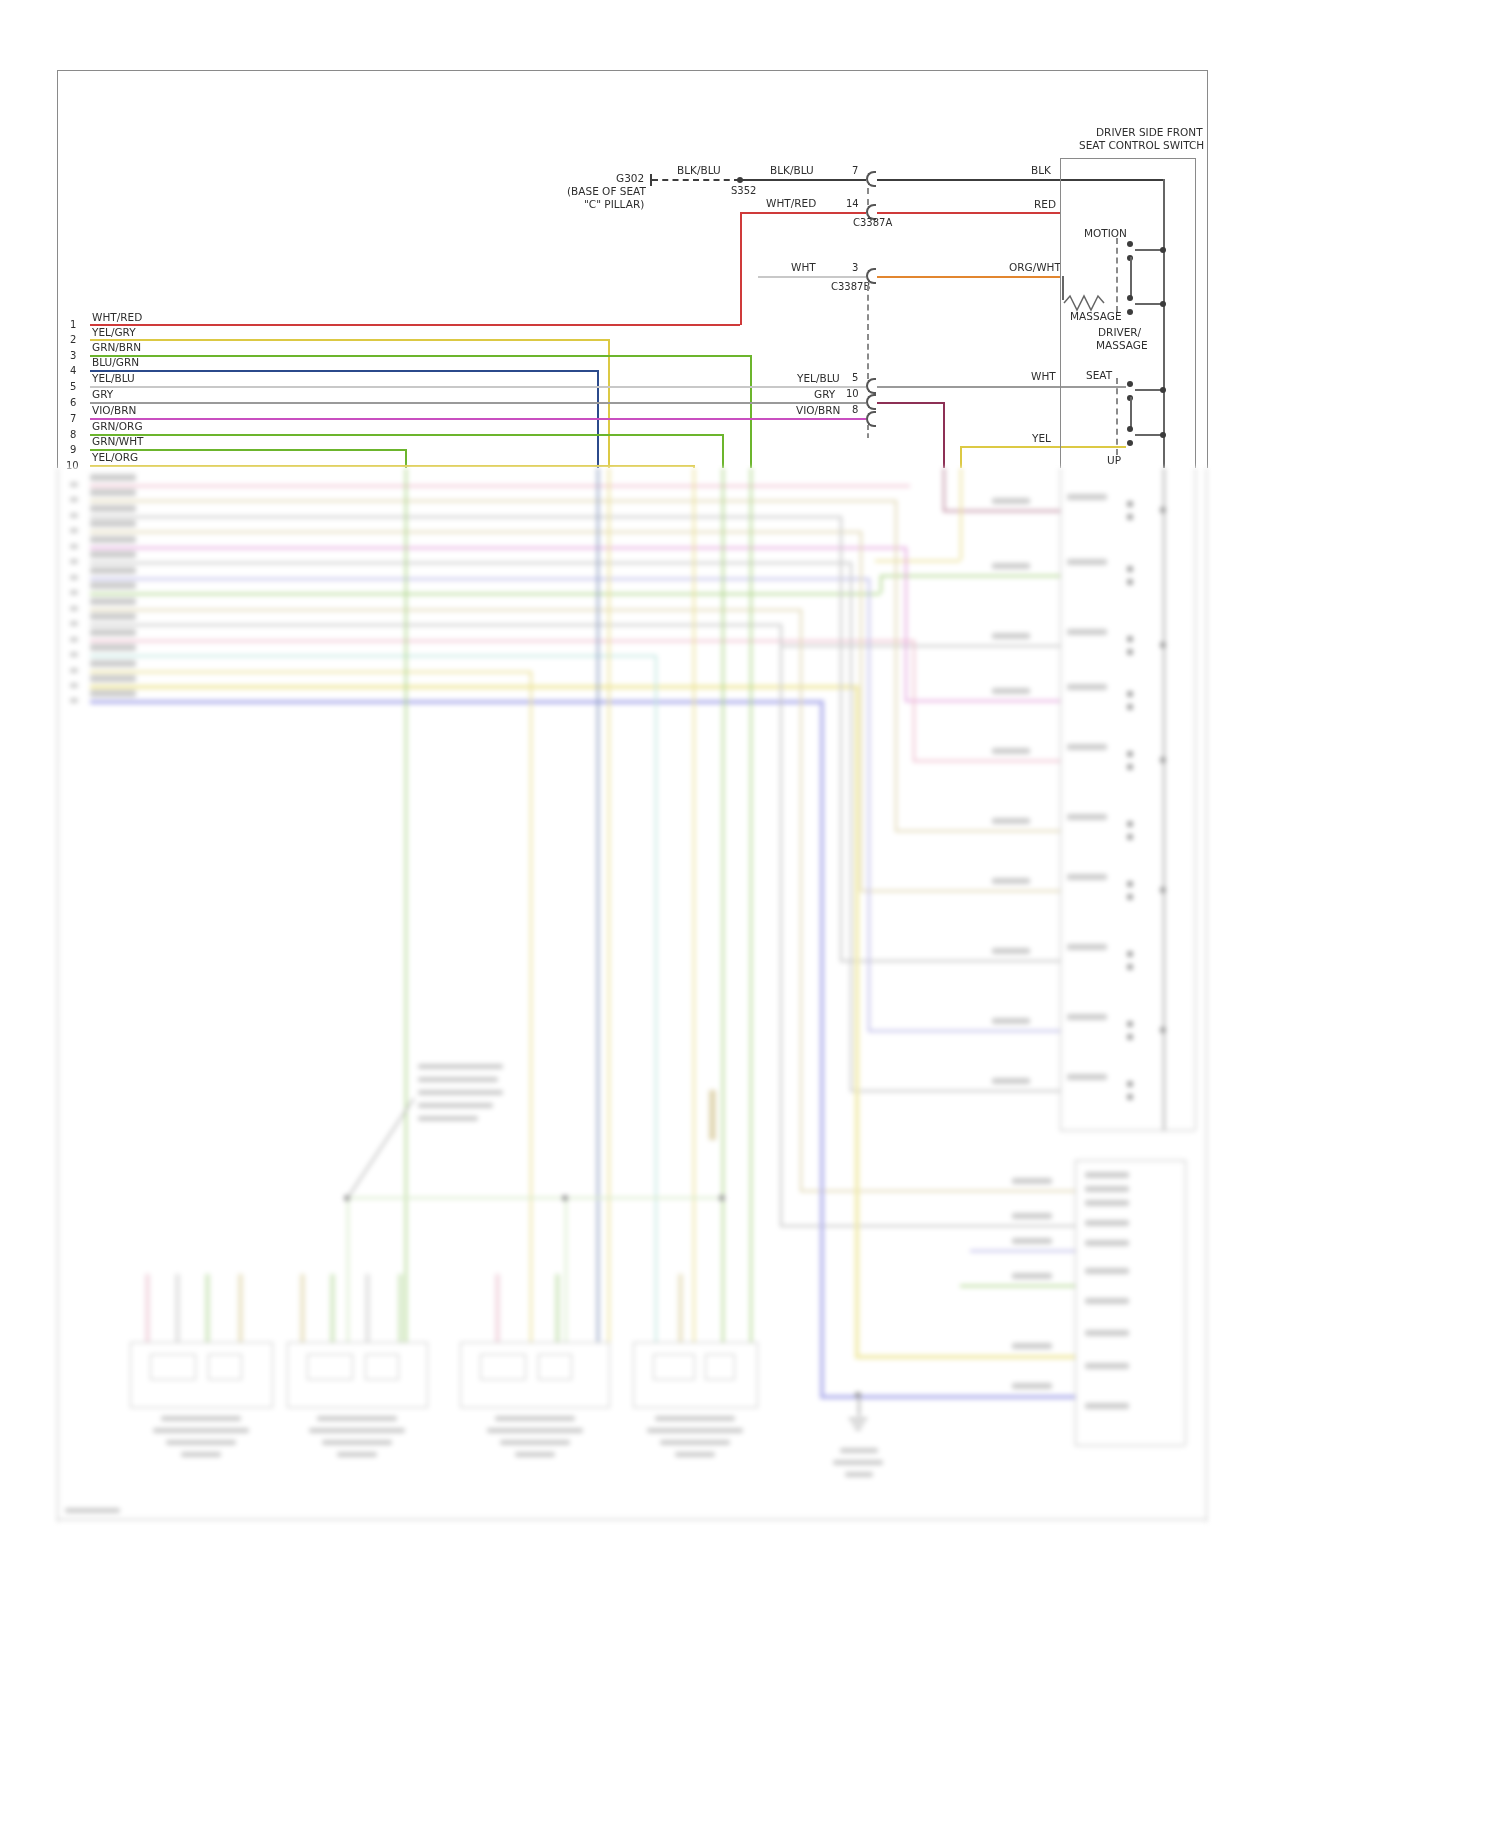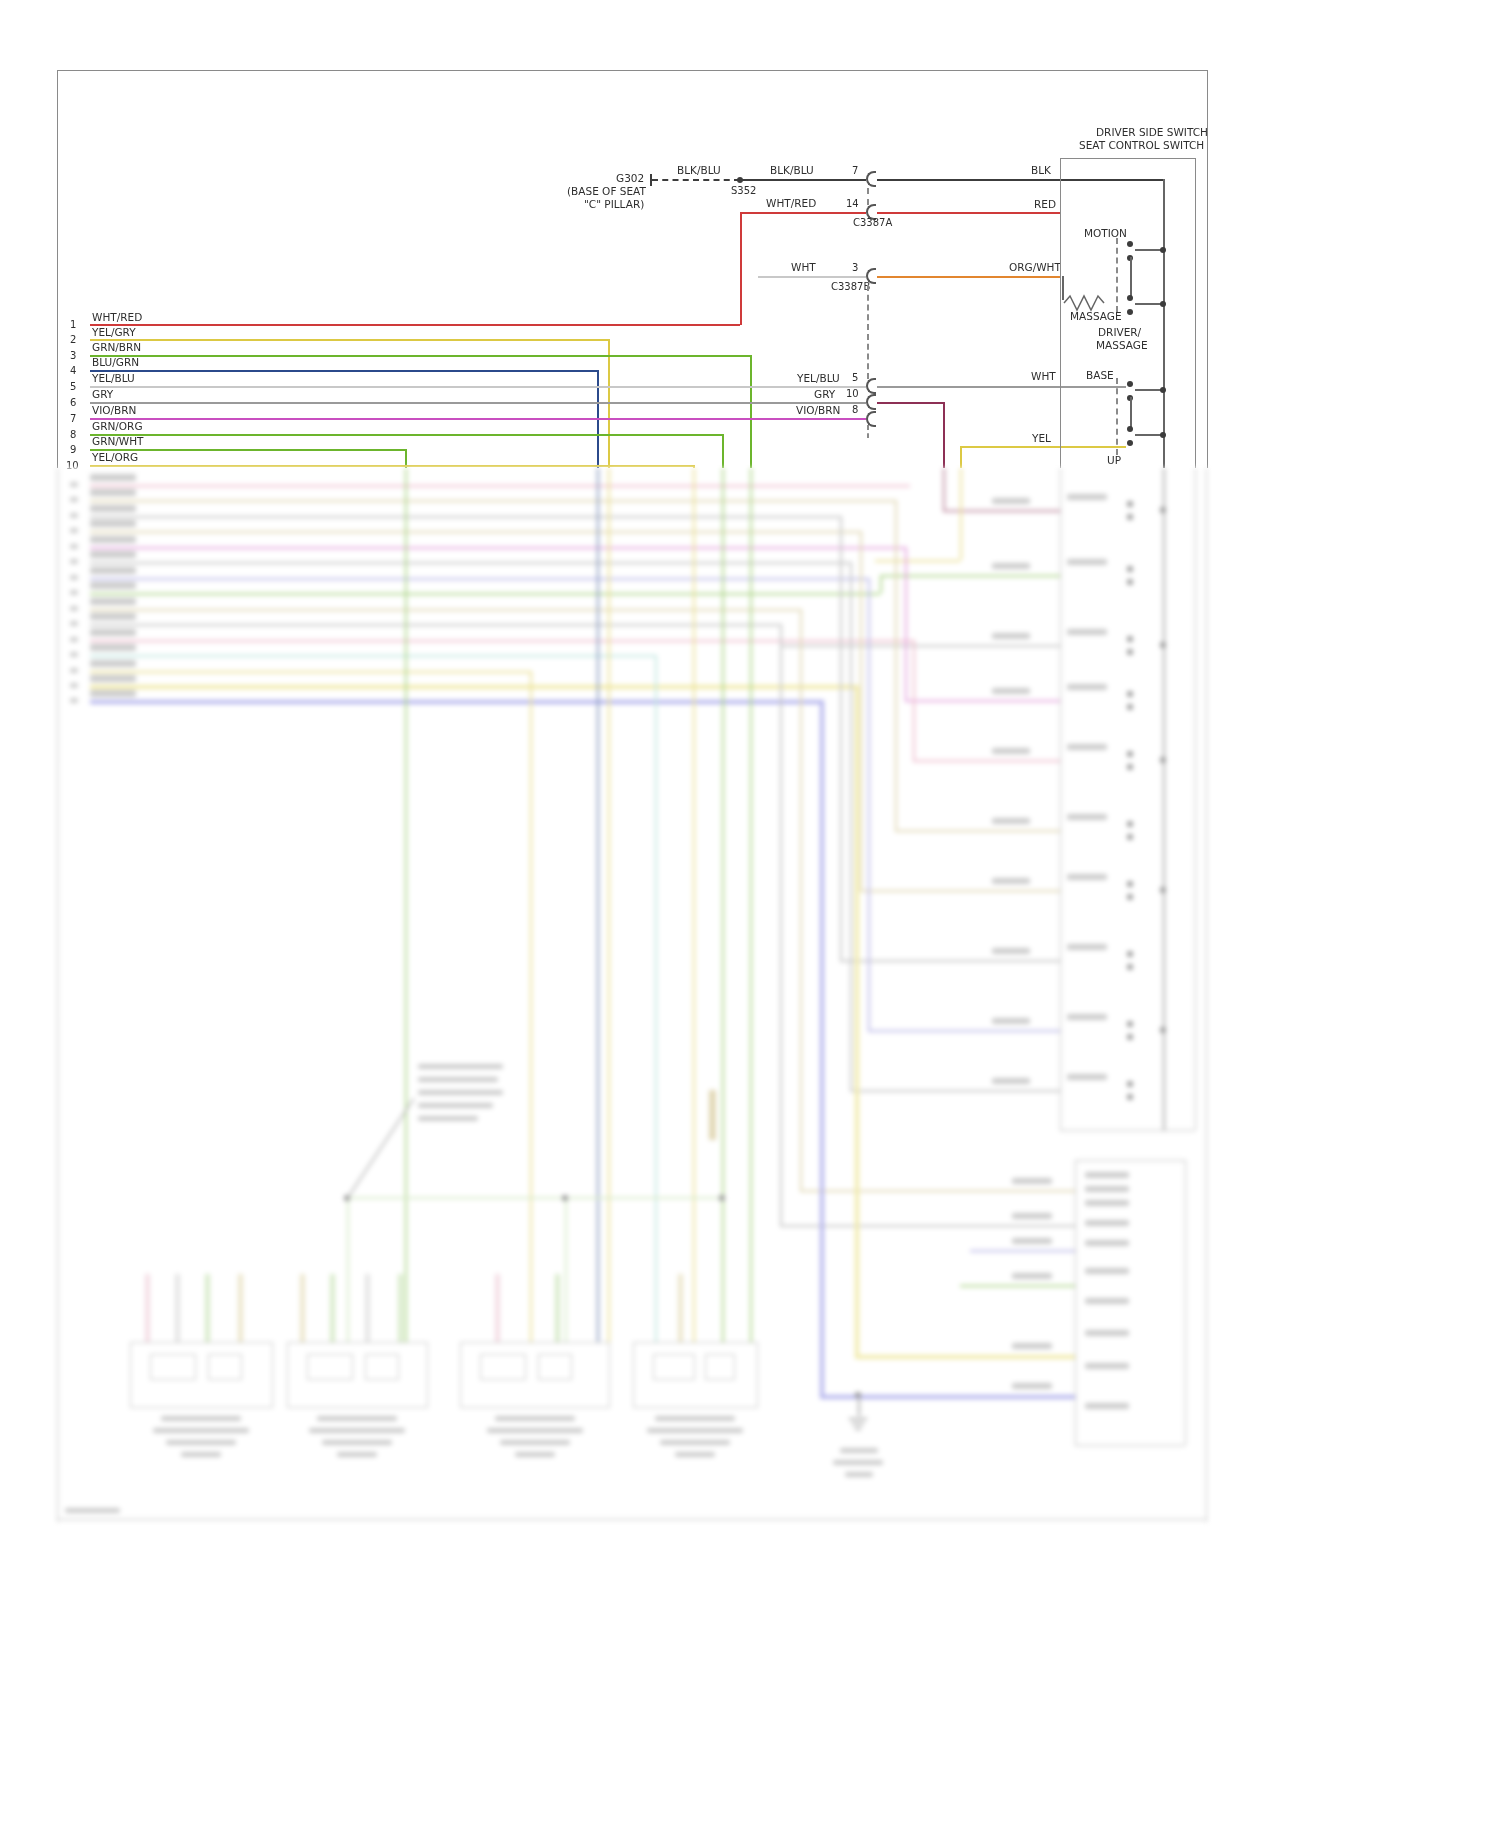--- a/index.html
+++ b/index.html
@@ -27,21 +27,21 @@
   .pgrn{background:#b9dba0}.pgry{background:#cfcfcf}.ppnk{background:#ecc3d0}.pkhk{background:#ded3a4}
   .blur{position:absolute;left:57px;top:468px;width:1151px;height:1054px;background:#fff;filter:blur(2.4px);overflow:hidden}
   .bw{position:absolute;inset:0;opacity:.55}
   .diag{position:absolute;height:2px;background:#8a8a8a;transform-origin:0 0}
 </style>
 </head>
 <body>
 
 <div class="sheet" style="left:57px;top:70px;width:1151px;height:398px"></div>
 
-<div class="lbl" style="left:1096px;top:127px">DRIVER SIDE SWITCH</div>
+<div class="lbl" style="left:1096px;top:127px">DRIVER SIDE FRONT</div>
 <div class="lbl" style="left:1079px;top:140px">SEAT CONTROL SWITCH</div>
 
 <div class="lbl" style="left:616px;top:173px">G302</div>
 <div class="v blkc" style="left:650px;top:174px;height:12px"></div>
 <div class="lbl" style="left:567px;top:186px">(BASE OF SEAT</div>
 <div class="lbl" style="left:584px;top:199px">"C" PILLAR)</div>
 <div class="hd" style="left:652px;top:179px;width:88px"></div>
 <div class="lbl" style="left:677px;top:165px">BLK/BLU</div>
 <div class="dot" style="left:740px;top:180px"></div>
 <div class="num" style="left:731px;top:186px">S352</div>
@@ -158,21 +158,21 @@
 <div class="dot" style="left:1163px;top:250px"></div>
 <div class="dot" style="left:1163px;top:304px"></div>
 <svg style="position:absolute;left:1062px;top:294px" width="46" height="18">
     <polyline points="2,9 8,2 15,16 22,2 29,16 36,2 42,9" fill="none" stroke="#666" stroke-width="1.5"></polyline>
   </svg>
 <div class="v bus" style="left:1062px;top:276px;height:24px"></div>
 <div class="lbl" style="left:1070px;top:311px">MASSAGE</div>
 <div class="lbl" style="left:1098px;top:327px">DRIVER/</div>
 <div class="lbl" style="left:1096px;top:340px">MASSAGE</div>
 
-<div class="lbl" style="left:1086px;top:370px">BASE</div>
+<div class="lbl" style="left:1086px;top:370px">SEAT</div>
 <div class="vd" style="left:1116px;top:378px;height:77px"></div>
 <div class="dot" style="left:1130px;top:384px"></div>
 <div class="dot" style="left:1130px;top:398px"></div>
 <div class="v bus" style="left:1130px;top:397px;height:31px"></div>
 <div class="dot" style="left:1130px;top:429px"></div>
 <div class="dot" style="left:1130px;top:443px"></div>
 <div class="h bus" style="left:1135px;top:389px;width:28px"></div>
 <div class="h bus" style="left:1135px;top:434px;width:28px"></div>
 <div class="dot" style="left:1163px;top:390px"></div>
 <div class="dot" style="left:1163px;top:435px"></div>

